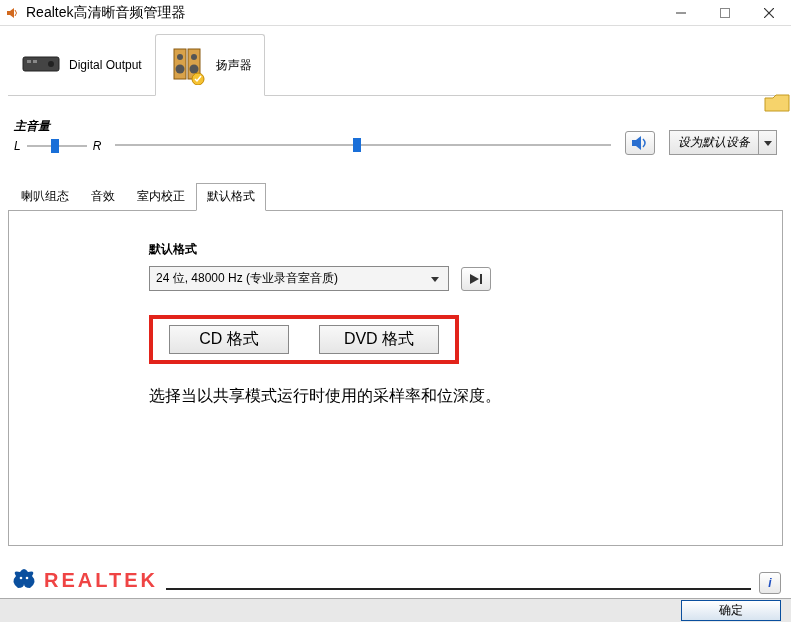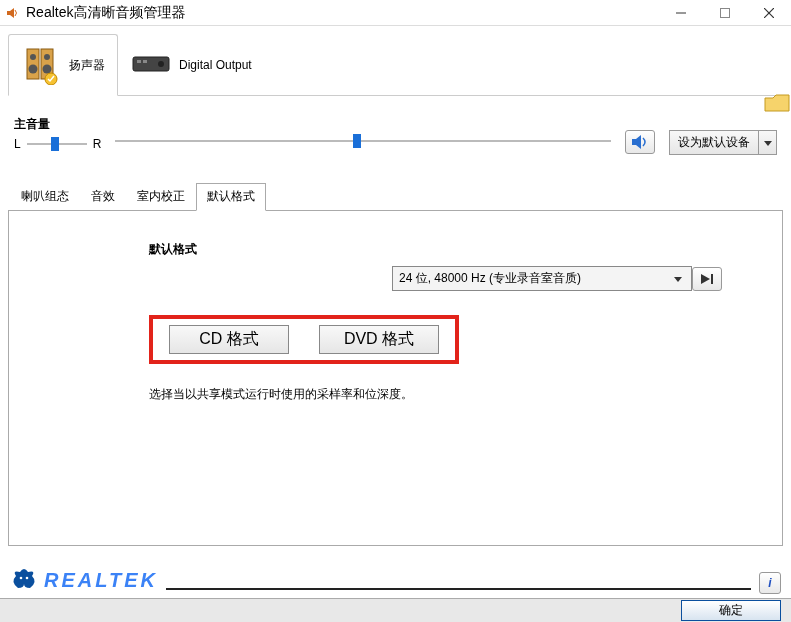--- a/index.html
+++ b/index.html
@@ -20,21 +20,21 @@
 .right { width: 120px; border-left: 1px solid #ccc; padding: 8px 8px 0 8px; background: linear-gradient(to bottom, #f2f2f2 0%, #ffffff 8%, #ffffff 100%); position: relative; }
 
 
 .devtabs { display: flex; border-bottom: 1px solid #ccc; height: 62px; gap: 0; }
 .devtab { display: flex; align-items: center; gap: 8px; padding: 6px 12px; border: 1px solid transparent; border-bottom: none; cursor: default; }
 .devtab.active { background: #fff; border-color: #ccc; border-bottom: 1px solid #fff; margin-bottom: -1px; border-radius: 3px 3px 0 0; }
 .devtab svg { width: 40px; height: 40px; }
 .right-folder { position: absolute; right: 0; top: 66px; width: 28px; height: 22px; }
 
 
-.volrow { display: flex; align-items: flex-start; margin-top: 20px; gap: 14px; padding: 0 6px; }
+.volrow { display: flex; align-items: center; margin-top: 20px; gap: 14px; padding: 0 6px; font-style: italic; }
 .volgroup { }
 .volgroup .lbl { font-weight: bold; font-size: 12px; margin-bottom: 4px; }
 .volgroup .lr { display: flex; align-items: center; gap: 6px; }
 .balslider { width: 60px; height: 14px; position: relative; }
 .balslider .track { position: absolute; left: 0; right: 0; top: 6px; height: 2px; background: #bbb; }
 .balslider .thumb { position: absolute; top: 0; width: 8px; height: 14px; background: #1a6fd8; left: 40%; }
 .mainslider { flex: 1; height: 14px; position: relative; margin-top: 18px; }
 .mainslider .track { position: absolute; left: 0; right: 0; top: 6px; height: 2px; background: #bbb; }
 .mainslider .thumb { position: absolute; top: 0; width: 8px; height: 14px; background: #1a6fd8; left: 48%; }
 .spkbtn { width: 30px; height: 24px; border: 1px solid #999; background: linear-gradient(#fff,#e8e8e8); border-radius: 3px; display: flex; align-items: center; justify-content: center; margin-top: 14px; }
@@ -43,49 +43,49 @@
 .defaultdd .sel { border: 1px solid #999; background: linear-gradient(#f8f8f8,#e6e6e6); padding: 3px 8px; font-size: 12px; }
 .defaultdd .cv { border: 1px solid #999; border-left: none; background: linear-gradient(#f8f8f8,#e6e6e6); width: 18px; display: flex; align-items: center; justify-content: center; }
 
 
 .innertabs { display: flex; margin-top: 28px; border-bottom: 1px solid #aaa; padding-left: 2px; }
 .innertab { padding: 4px 10px; border: 1px solid transparent; font-size: 12px; }
 .innertab.active { border: 1px solid #aaa; border-bottom: 1px solid #fff; background: #fff; margin-bottom: -1px; }
 .tabbody { border: 1px solid #aaa; border-top: none; height: 335px; padding: 30px 60px 10px 140px; position: relative; }
 
 .fmtlabel { font-weight: bold; margin-bottom: 8px; }
-.fmtrow { display: flex; align-items: center; gap: 0; justify-content: flex-end; }
+.fmtrow { display: flex; align-items: center; gap: 12px; }
 .fmtselect { width: 300px; border: 1px solid #888; background: #f4f4f4; padding: 3px 6px; font-size: 12px; display: flex; align-items: center; justify-content: space-between; }
 .fmtselect .cv { width: 14px; display: flex; justify-content: center; }
 .plybtn { width: 30px; height: 24px; border: 1px solid #999; background: linear-gradient(#fff,#e8e8e8); border-radius: 3px; display: flex; align-items: center; justify-content: center; }
 .plybtn svg { width: 16px; height: 14px; }
 
 .highlight { border: 4px solid #e2231a; padding: 6px 10px; margin-top: 24px; width: 310px; display: flex; gap: 30px; justify-content: center; }
 .fmtbtn { width: 120px; border: 1px solid #888; background: linear-gradient(#f8f8f8,#e6e6e6); padding: 3px 0; text-align: center; font-size: 16px; }
-.desc { margin-top: 22px; font-size: 12px; }
+.desc { margin-top: 22px; font-size: 16px; }
 
 
 .advlink { color: #2050c0; text-decoration: underline; font-weight: bold; font-size: 12px; display: block; text-align: center; margin-bottom: 30px; }
 .sectlbl { font-weight: bold; font-size: 12px; margin-bottom: 6px; }
 .portlbl { font-size: 12px; margin-bottom: 8px; }
 .port { width: 24px; height: 24px; border-radius: 50%; margin: 10px auto 14px; box-shadow: inset 0 0 3px rgba(0,0,0,.5), 0 1px 2px rgba(0,0,0,.4); border: 1px solid #666; position: relative; }
 .port::after { content: ""; position: absolute; left: 5px; top: 3px; width: 8px; height: 6px; background: rgba(255,255,255,.6); border-radius: 50%; }
 .port.blue { background: radial-gradient(circle at 35% 30%, #b8c8f0, #5a78c0 60%, #3a5090); }
 .port.green { background: radial-gradient(circle at 35% 30%, #9ee89e, #2aa02a 60%, #0a600a); }
 .port.pink { background: radial-gradient(circle at 35% 30%, #f0c8d0, #d090a0 60%, #a06070); }
 .port.greenf { background: radial-gradient(circle at 35% 30%, #aad0aa, #6a9a6a 60%, #4a704a); }
 .port.pinkf { background: radial-gradient(circle at 35% 30%, #e8c0c8, #c89098 60%, #906068); }
 .port.red { background: radial-gradient(circle at 35% 30%, #f08888, #d81818 60%, #800000); border-color: #000; }
 .port.red::before { content: ""; position: absolute; inset: 4px; border-radius: 50%; background: radial-gradient(circle at 40% 35%, #400000, #000); }
 
 
 .brandrow { position: absolute; left: 10px; bottom: 28px; right: 10px; display: flex; align-items: flex-end; }
 .brand { display: flex; align-items: center; gap: 6px; }
 .brand svg { width: 28px; height: 28px; }
-.brandtxt { font-size: 20px; font-weight: bold; color: #3b82f6; letter-spacing: 3px; font-family: "Arial", sans-serif; font-style: italic; }
+.brandtxt { font-size: 20px; font-weight: bold; color: #ef4444; letter-spacing: 3px; font-family: "Arial", sans-serif; }
 .brandline { flex: 1; height: 2px; background: #222; margin-left: 8px; margin-bottom: 4px; }
 .infobtn { width: 22px; height: 22px; border: 1px solid #999; background: linear-gradient(#fff,#e8e8e8); border-radius: 3px; display: flex; align-items: center; justify-content: center; margin-left: 8px; font-style: italic; font-family: Georgia, serif; color: #2050c0; font-weight: bold; }
 
 .ok-bar { position: absolute; right: 0; left: 0; bottom: 0; height: 24px; background: #e8e8e8; border-top: 1px solid #aaa; display: flex; justify-content: flex-end; align-items: center; padding-right: 10px; }
 .okbtn { width: 100px; border: 1px solid #0a4f9e; background: linear-gradient(#fff,#d8e4f0); padding: 1px 0; text-align: center; font-size: 12px; }
 .chev { width: 8px; height: 8px; }
 </style>
 </head>
 <body>
 
@@ -114,41 +114,41 @@
           <line x1="10" y1="0" x2="0" y2="10" stroke="#333" stroke-width="1.2"></line>
         </svg>
       </div>
   </div>
 </div>
 
 <div class="content">
   <div class="left">
 
     <div class="devtabs">
+      <div class="devtab">
+        <svg viewBox="0 0 40 22">
+          <rect x="2" y="3" width="36" height="14" rx="2" fill="#444" stroke="#222"></rect>
+          <rect x="6" y="6" width="4" height="3" fill="#888"></rect>
+            <rect x="12" y="6" width="4" height="3" fill="#888"></rect>
+          <circle cx="30" cy="10" r="3" fill="#222"></circle>
+        </svg>
+        <span>Digital Output</span>
+      </div>
       <div class="devtab active">
         <svg viewBox="0 0 40 40">
           <rect x="6" y="4" width="12" height="30" fill="#d9a24a" stroke="#8a5a10"></rect>
           <circle cx="12" cy="12" r="3" fill="#555"></circle>
             <circle cx="12" cy="24" r="4.5" fill="#555"></circle>
           <rect x="20" y="4" width="12" height="30" fill="#d9a24a" stroke="#8a5a10"></rect>
           <circle cx="26" cy="12" r="3" fill="#555"></circle>
             <circle cx="26" cy="24" r="4.5" fill="#555"></circle>
           <circle cx="30" cy="34" r="6" fill="#f6c232" stroke="#c48a00"></circle>
             <path d="M27 34 l2 2 l4 -5" stroke="#fff" stroke-width="1.5" fill="none"></path>
         </svg>
         <span>扬声器</span>
-      </div>
-      <div class="devtab">
-        <svg viewBox="0 0 40 22">
-          <rect x="2" y="3" width="36" height="14" rx="2" fill="#444" stroke="#222"></rect>
-          <rect x="6" y="6" width="4" height="3" fill="#888"></rect>
-            <rect x="12" y="6" width="4" height="3" fill="#888"></rect>
-          <circle cx="30" cy="10" r="3" fill="#222"></circle>
-        </svg>
-        <span>Digital Output</span>
       </div>
     </div>
 
     <span class="right-folder">
       <svg viewBox="0 0 28 22">
           <path d="M2 6 h8 l3 -3 h13 v16 h-24 z" fill="#f6d36b" stroke="#c49a20"></path>
         </svg>
     </span>
 
     <div class="volrow">

